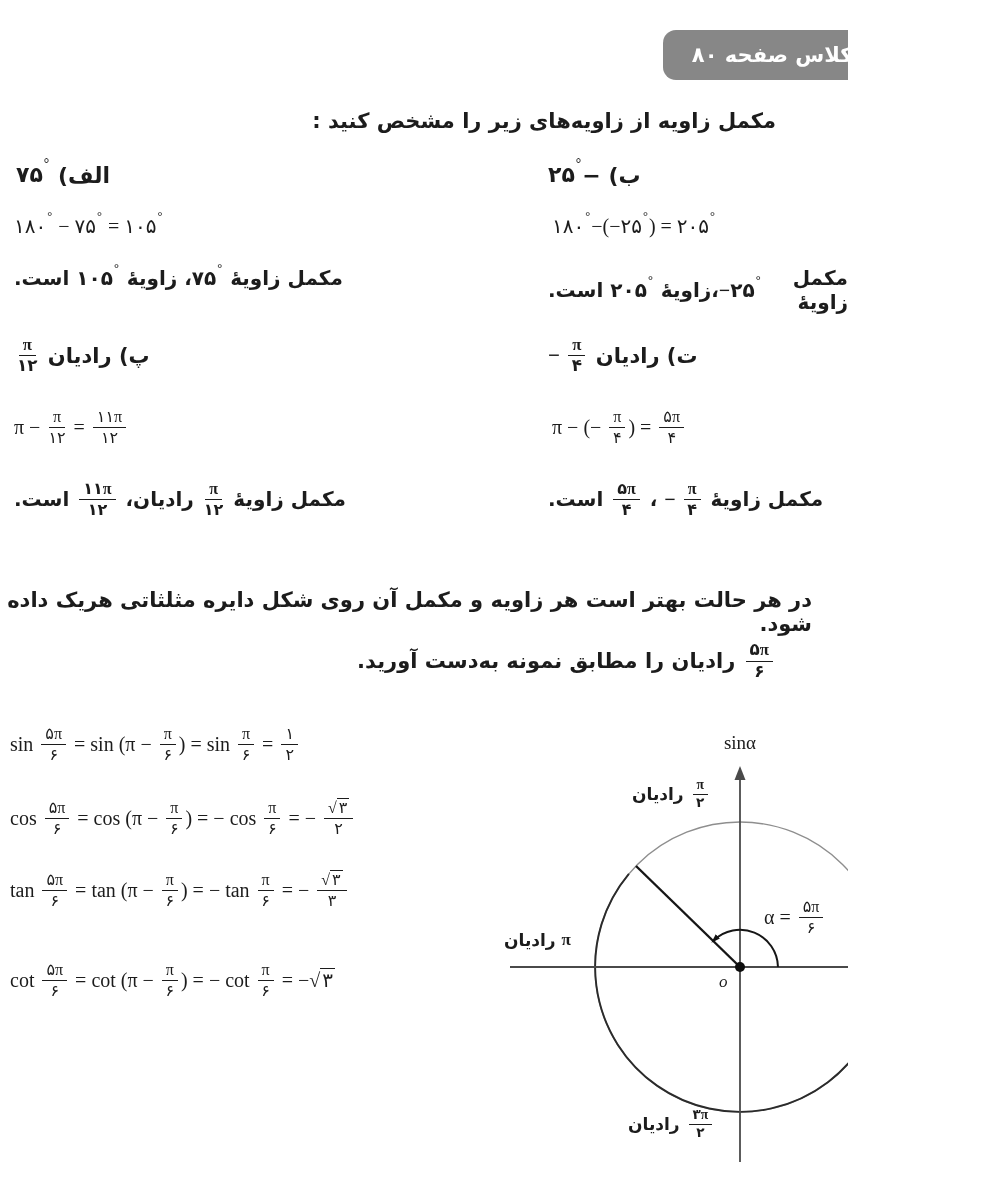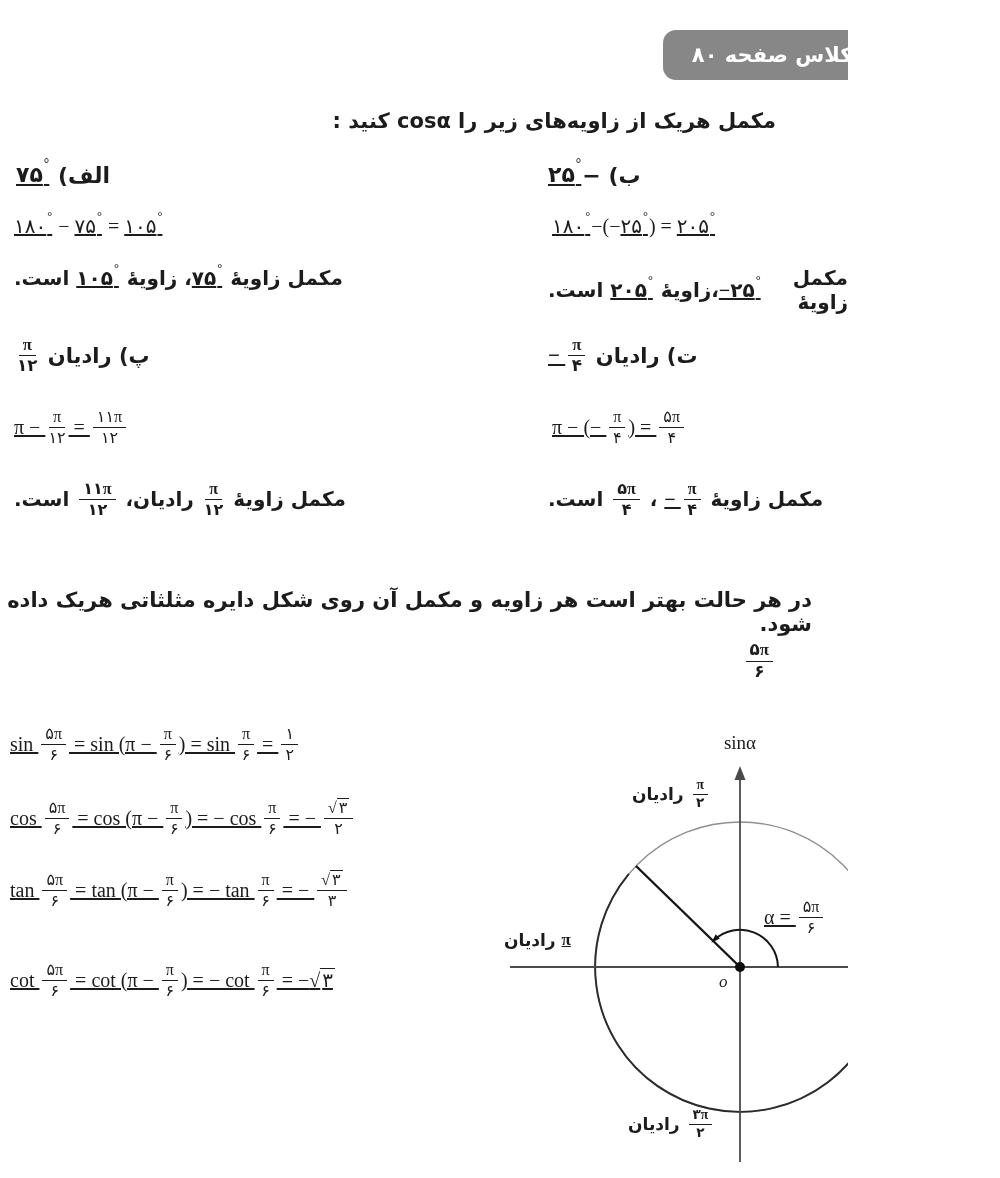--- a/index.html
+++ b/index.html
@@ -16,21 +16,21 @@
   
   .badge{width:31px;height:31px;background:#9c9c9c;color:#fff;display:flex;align-items:center;
          justify-content:center;font-size:18px;font-weight:700;}
   
   .line{display:inline-flex;align-items:center;white-space:pre-wrap;}
   .rtl{direction:rtl;}
   .fa-line{font-size:21px;font-weight:600;}
   .math-line{font-family:"Liberation Serif","DejaVu Serif","DejaVu Sans",serif;
              font-size:20px;font-weight:500;direction:ltr;}
   .t{display:inline;}
-  .m{font-family:"Liberation Serif","DejaVu Serif","DejaVu Sans",serif;direction:ltr;text-decoration:underline;}
+  .m{font-family:"Liberation Serif","DejaVu Serif","DejaVu Sans",serif;direction:ltr;}
   .g{display:inline-flex;align-items:center;direction:ltr;}
   .fr{display:inline-flex;flex-direction:column;align-items:center;direction:ltr;
       line-height:1.1;margin:0 3px;font-size:0.8em;
       font-family:"Liberation Serif","DejaVu Serif","DejaVu Sans",serif;}
   .fr .n{border-bottom:1.7px solid #1c1c1c;padding:0 4px 1px;}
   .fr .d{padding-top:1px;}
   .ov{border-top:1.6px solid #1c1c1c;padding:0 2px;}
   sup.deg{font-size:0.62em;line-height:0;position:relative;top:-0.45em;margin:0 1px;}
   
   .diagram{left:498px;top:732px;width:502px;height:446px;}
@@ -48,21 +48,21 @@
 
   <div class="pos flag"></div>
   <div class="pos sq"></div>
   <div class="pos banner">
     <span>کار در کلاس صفحه ۸۰</span>
   </div>
 
   <div class="pos badge" style="left:932px;top:106px;">
     <span>۱</span>
   </div>
-  <div class="pos line rtl fa-line" style="right:72px;top:109px;"><span class="t">مکمل هریک از زاویه‌های زیر را cosα کنید :</span></div>
+  <div class="pos line rtl fa-line" style="right:72px;top:109px;"><span class="t">مکمل زاویه از زاویه‌های زیر را مشخص کنید :</span></div>
 
   <div class="pos line fa-line" style="left:16px;top:162px;font-size:22px;"><span class="m" dir="ltr">۷۵<sup class="deg">°</sup></span><span class="t">&nbsp;(الف</span></div>
   <div class="pos line math-line" style="left:14px;top:214px;"><span class="m" dir="ltr">۱۸۰<sup class="deg">°</sup></span><span class="t">&nbsp;−&nbsp;</span><span class="m" dir="ltr">۷۵<sup class="deg">°</sup></span><span class="t">&nbsp;=&nbsp;</span><span class="m" dir="ltr">۱۰۵<sup class="deg">°</sup></span></div>
   <div class="pos line rtl fa-line" style="left:14px;top:266px;font-size:20px;"><span class="t">مکمل زاویهٔ&nbsp;</span><span class="m" dir="ltr">۷۵<sup class="deg">°</sup></span><span class="t">، زاویهٔ&nbsp;</span><span class="m" dir="ltr">۱۰۵<sup class="deg">°</sup></span><span class="t">&nbsp;است.</span></div>
 
   <div class="pos line fa-line" style="left:548px;top:162px;font-size:22px;"><span class="m" dir="ltr">۲۵<sup class="deg">°</sup></span><span class="t">− (ب</span></div>
   <div class="pos line math-line" style="left:552px;top:214px;"><span class="m" dir="ltr">۱۸۰<sup class="deg">°</sup></span><span class="t">−(−</span><span class="m" dir="ltr">۲۵<sup class="deg">°</sup></span><span class="t">) =&nbsp;</span><span class="m" dir="ltr">۲۰۵<sup class="deg">°</sup></span></div>
   <div class="pos line rtl fa-line" style="left:548px;top:266px;font-size:20px;"><span class="t">مکمل زاویهٔ&nbsp;</span><span class="m" dir="ltr">−۲۵<sup class="deg">°</sup></span><span class="t">،زاویهٔ&nbsp;</span><span class="m" dir="ltr">۲۰۵<sup class="deg">°</sup></span><span class="t">&nbsp;است.</span></div>
 
   <div class="pos line rtl fa-line" style="left:14px;top:336px;"><span class="t">پ) رادیان&nbsp;</span><span class="fr" dir="ltr"><span class="n">π</span><span class="d">۱۲</span></span></div>
@@ -71,21 +71,21 @@
 
   <div class="pos line rtl fa-line" style="left:548px;top:336px;"><span class="t">ت) رادیان&nbsp;</span><span class="g" dir="ltr"><span class="m" dir="ltr">−&nbsp;</span><span class="fr" dir="ltr"><span class="n">π</span><span class="d">۴</span></span></span></div>
   <div class="pos line math-line" style="left:552px;top:408px;"><span class="m" dir="ltr">π − (−&nbsp;</span><span class="fr" dir="ltr"><span class="n">π</span><span class="d">۴</span></span><span class="m" dir="ltr">) =&nbsp;</span><span class="fr" dir="ltr"><span class="n">۵π</span><span class="d">۴</span></span></div>
   <div class="pos line rtl fa-line" style="left:548px;top:480px;font-size:20px;"><span class="t">مکمل زاویهٔ&nbsp;</span><span class="g" dir="ltr"><span class="m" dir="ltr">−&nbsp;</span><span class="fr" dir="ltr"><span class="n">π</span><span class="d">۴</span></span></span><span class="t">&nbsp;،&nbsp;</span><span class="fr" dir="ltr"><span class="n">۵π</span><span class="d">۴</span></span><span class="t">&nbsp;است.</span></div>
 
   <div class="pos line rtl fa-line" style="right:36px;top:588px;"><span class="t">در هر حالت بهتر است هر زاویه و مکمل آن روی شکل دایره مثلثاتی هریک داده شود.</span></div>
 
   <div class="pos badge" style="left:932px;top:642px;">
     <span>۲</span>
   </div>
-  <div class="pos line rtl fa-line" style="right:72px;top:632px;height:58px;"><span class="fr" dir="ltr"><span class="n">۵π</span><span class="d">۶</span></span></div>
+  <div class="pos line rtl fa-line" style="right:72px;top:632px;height:58px;"><span class="fr" dir="ltr"><span class="n">۵π</span><span class="d">۶</span></span><span class="t">&nbsp;رادیان را مطابق نمونه به‌دست آورید.</span></div>
 
   <div class="pos line math-line" style="left:10px;top:712px;height:64px;"><span class="m" dir="ltr">sin&nbsp;</span><span class="fr" dir="ltr"><span class="n">۵π</span><span class="d">۶</span></span><span class="m" dir="ltr">&nbsp;= sin (π −&nbsp;</span><span class="fr" dir="ltr"><span class="n">π</span><span class="d">۶</span></span><span class="m" dir="ltr">) = sin&nbsp;</span><span class="fr" dir="ltr"><span class="n">π</span><span class="d">۶</span></span><span class="m" dir="ltr">&nbsp;=&nbsp;</span><span class="fr" dir="ltr"><span class="n">۱</span><span class="d">۲</span></span></div>
   <div class="pos line math-line" style="left:10px;top:786px;height:64px;"><span class="m" dir="ltr">cos&nbsp;</span><span class="fr" dir="ltr"><span class="n">۵π</span><span class="d">۶</span></span><span class="m" dir="ltr">&nbsp;= cos (π −&nbsp;</span><span class="fr" dir="ltr"><span class="n">π</span><span class="d">۶</span></span><span class="m" dir="ltr">) = − cos&nbsp;</span><span class="fr" dir="ltr"><span class="n">π</span><span class="d">۶</span></span><span class="m" dir="ltr">&nbsp;= −&nbsp;</span><span class="fr" dir="ltr"><span class="n">√<span class="ov">۳</span></span><span class="d">۲</span></span></div>
   <div class="pos line math-line" style="left:10px;top:858px;height:64px;"><span class="m" dir="ltr">tan&nbsp;</span><span class="fr" dir="ltr"><span class="n">۵π</span><span class="d">۶</span></span><span class="m" dir="ltr">&nbsp;= tan (π −&nbsp;</span><span class="fr" dir="ltr"><span class="n">π</span><span class="d">۶</span></span><span class="m" dir="ltr">) = − tan&nbsp;</span><span class="fr" dir="ltr"><span class="n">π</span><span class="d">۶</span></span><span class="m" dir="ltr">&nbsp;= −&nbsp;</span><span class="fr" dir="ltr"><span class="n">√<span class="ov">۳</span></span><span class="d">۳</span></span></div>
   <div class="pos line math-line" style="left:10px;top:948px;height:64px;"><span class="m" dir="ltr">cot&nbsp;</span><span class="fr" dir="ltr"><span class="n">۵π</span><span class="d">۶</span></span><span class="m" dir="ltr">&nbsp;= cot (π −&nbsp;</span><span class="fr" dir="ltr"><span class="n">π</span><span class="d">۶</span></span><span class="m" dir="ltr">) = − cot&nbsp;</span><span class="fr" dir="ltr"><span class="n">π</span><span class="d">۶</span></span><span class="m" dir="ltr">&nbsp;= −</span><span class="m" dir="ltr">√<span class="ov">۳</span></span></div>
 
   <div class="pos diagram">
     <svg width="502" height="446" viewBox="0 0 502 446">
       <defs>
         <marker id="ah" markerWidth="10" markerHeight="8" refX="6" refY="3" orient="auto" markerUnits="userSpaceOnUse">

